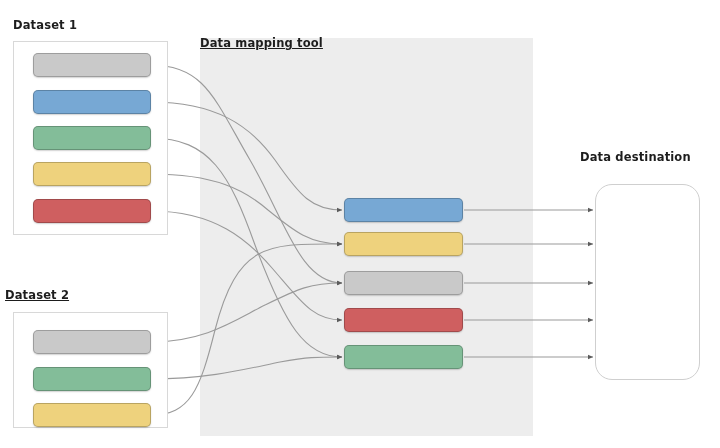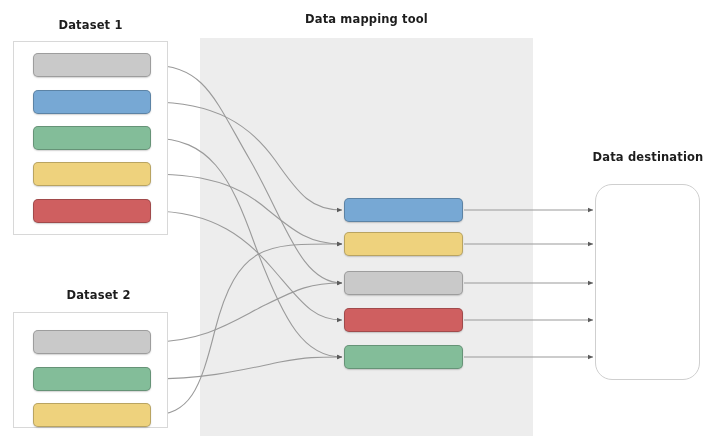--- a/index.html
+++ b/index.html
@@ -22,25 +22,25 @@
     width: 720px;
     height: 448px;
   }
   .panel-title {
     position: absolute;
     font-size: 11.5px;
     font-weight: bold;
     color: #1d1d1d;
     letter-spacing: 0.15px;
     white-space: nowrap;
-    text-align: center;
+    text-align: left;
   }
   #title-dataset1 { left: 13px;  top: 18px;  width: 155px; }
-  #title-dataset2 { left: 21px;  top: 288px; width: 155px; }
-  #title-mapping  { left: 200px; top: 12px;  width: 333px; }
+  #title-dataset2 { left: 5px;  top: 288px; width: 155px; text-decoration: underline; }
+  #title-mapping  { left: 200px; top: 36px;  width: 333px; text-decoration: underline; }
   #title-destination { left: 580px; top: 150px; width: 136px; }
 
   .group-box {
     position: absolute;
     border: 1px solid #d8d8d8;
     background: #ffffff;
     box-sizing: border-box;
   }
   #box-dataset1 { left: 13px; top: 41px;  width: 155px; height: 194px; }
   #box-dataset2 { left: 13px; top: 312px; width: 155px; height: 116px; }

